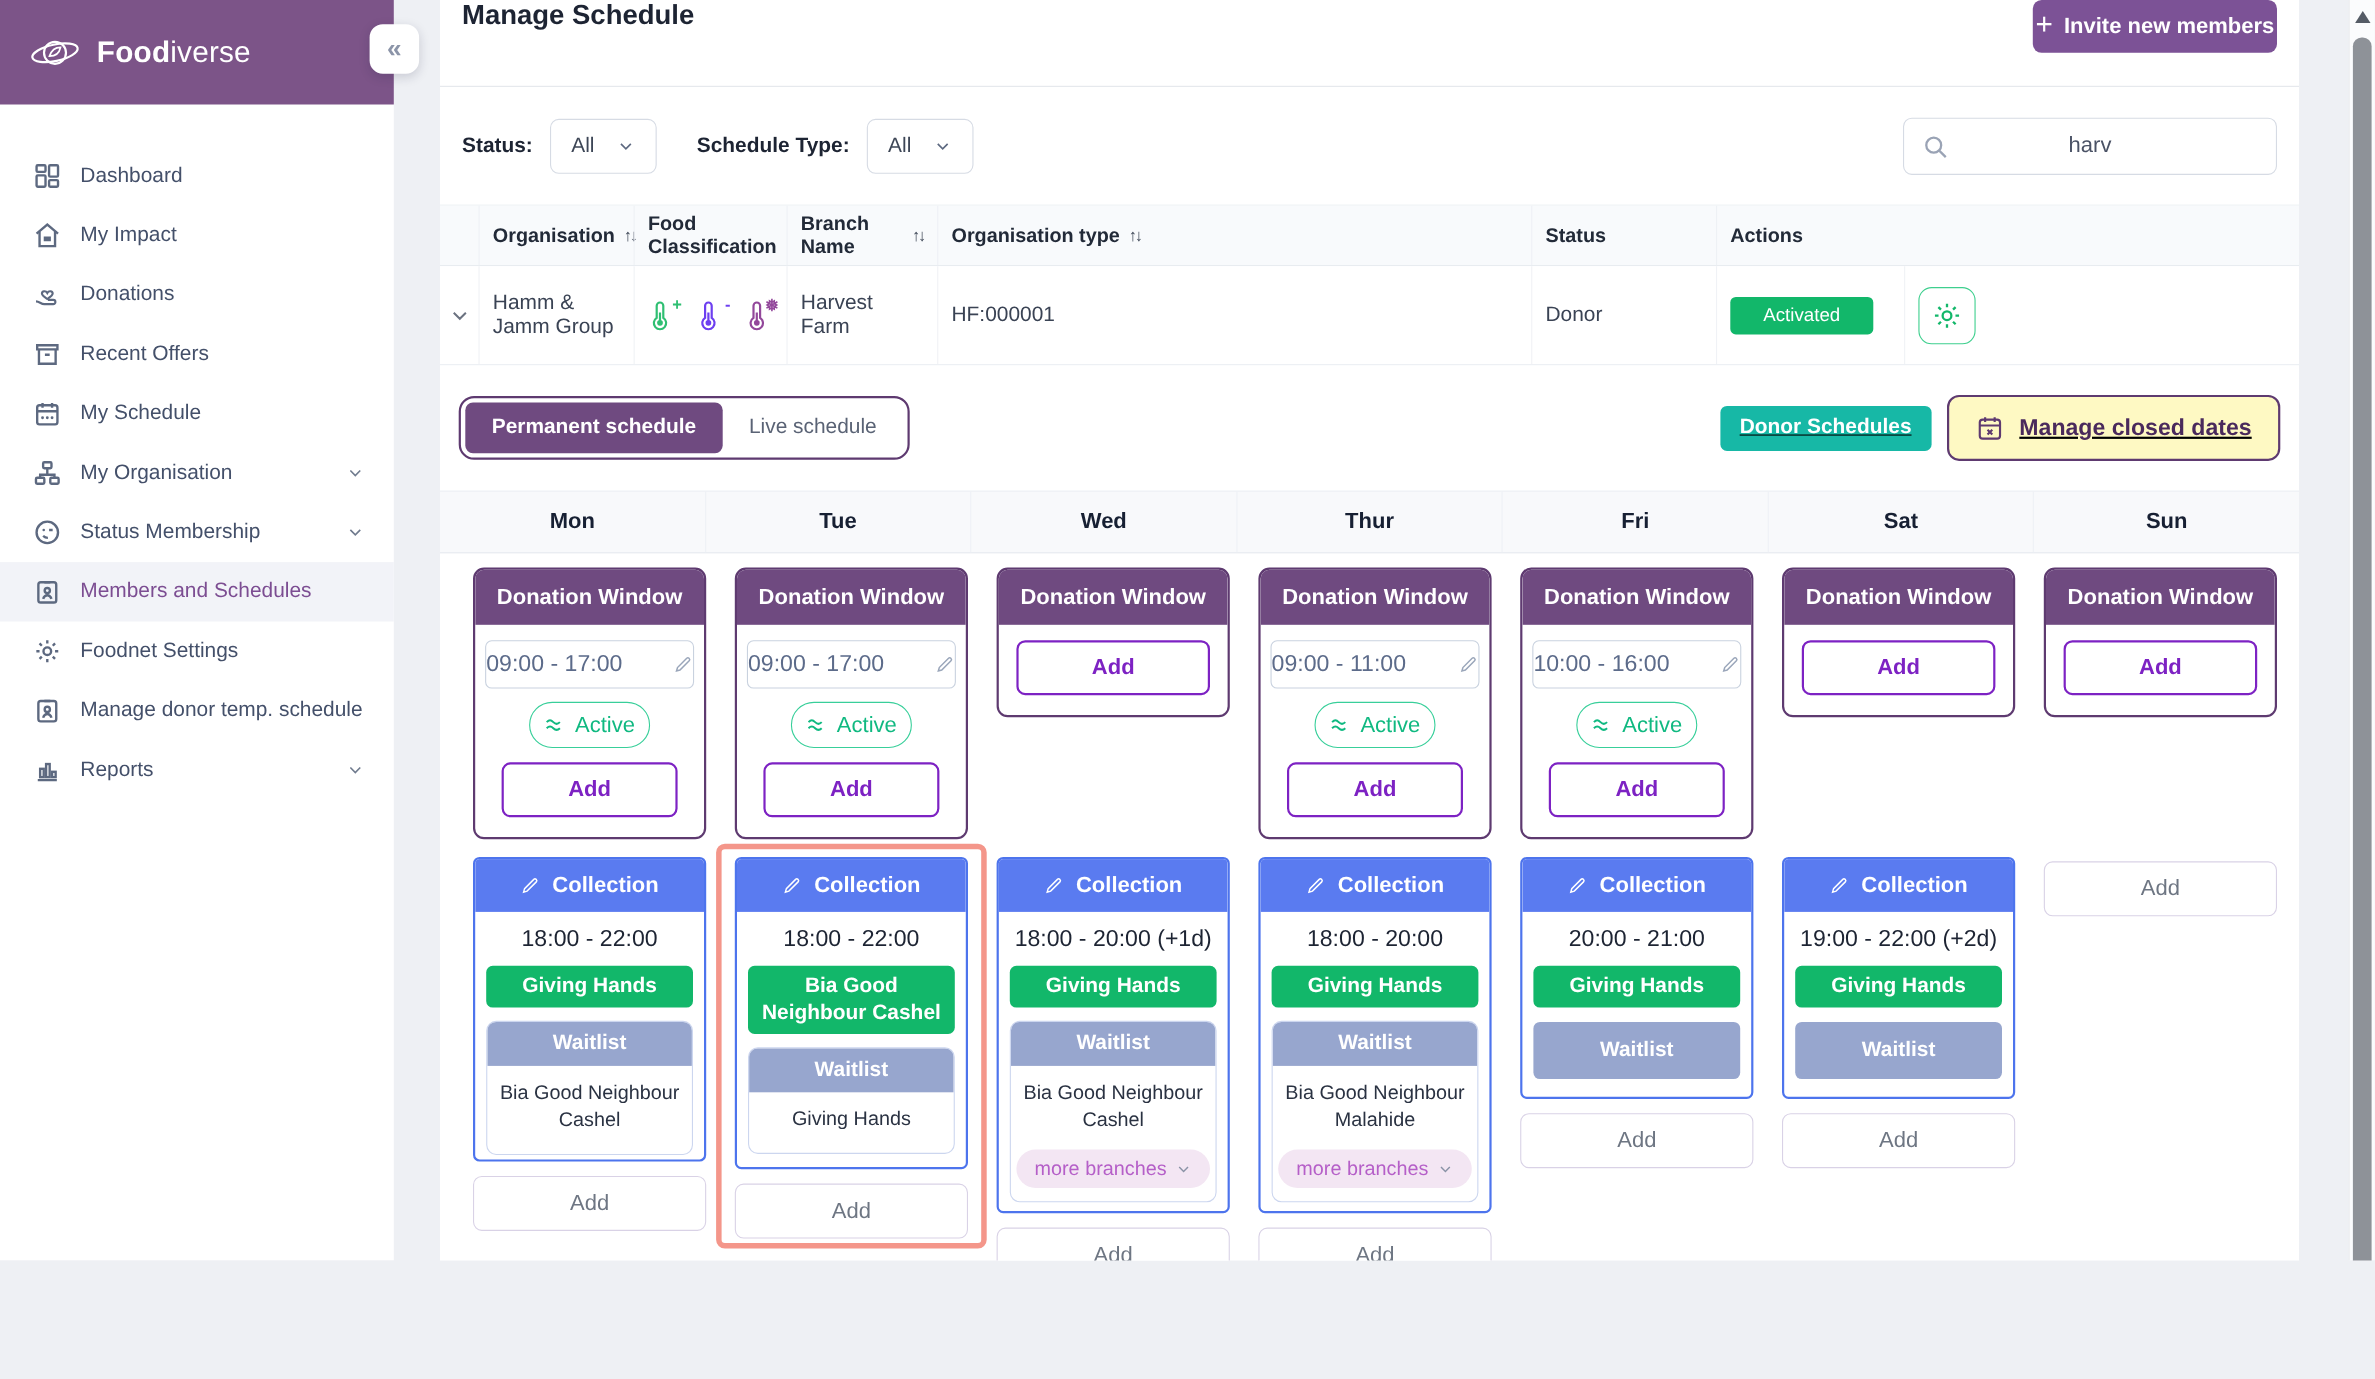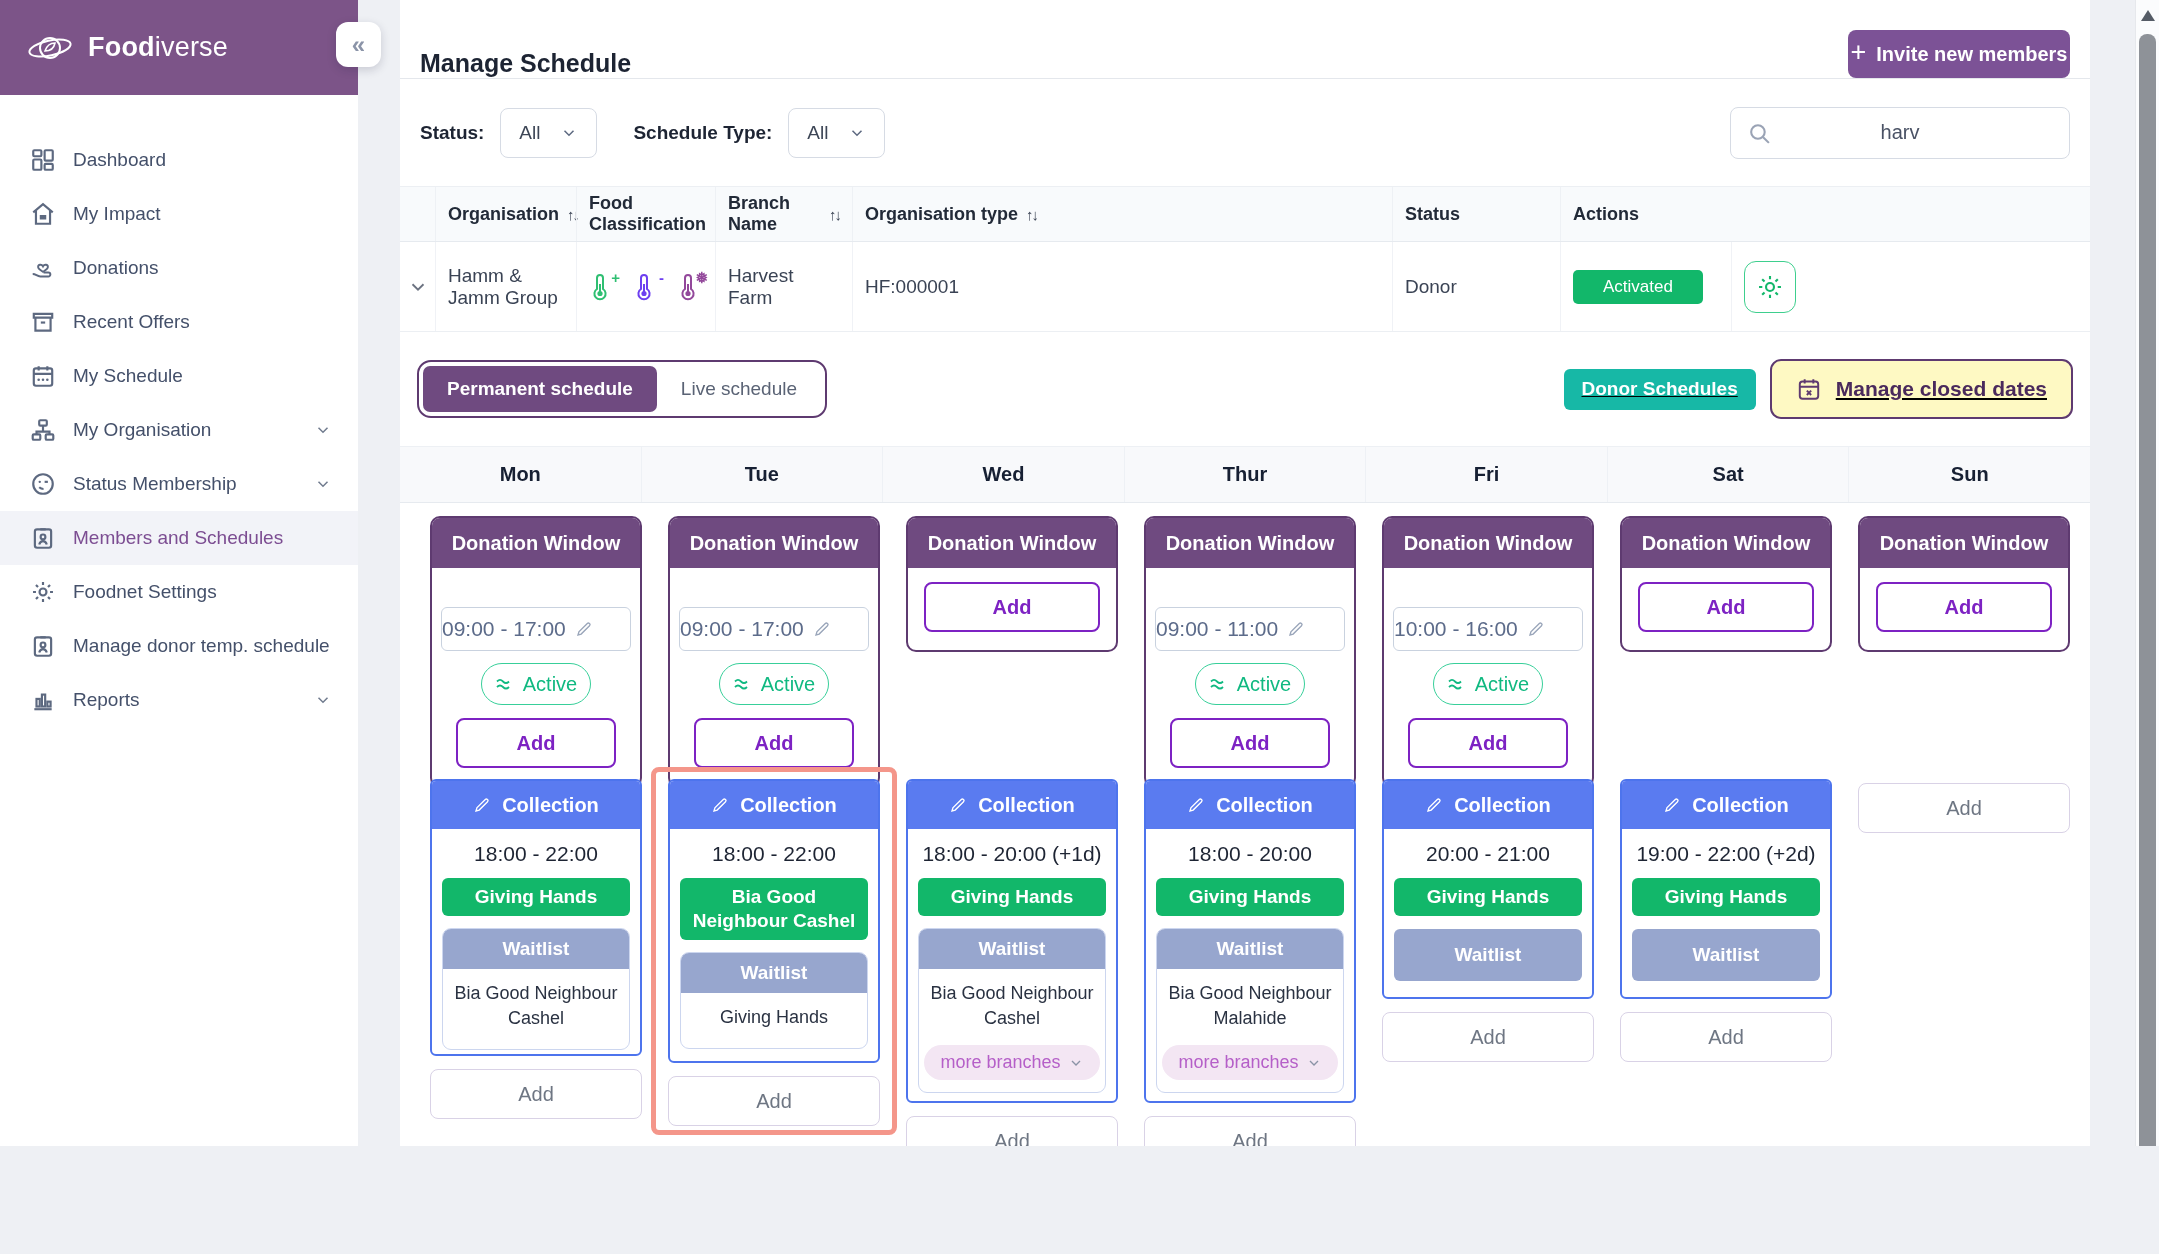--- a/index.html
+++ b/index.html
@@ -19,21 +19,21 @@
   .nav-item.active { background:#f2f3f8; color:#7c4d92; }
   .nchev { margin-left:auto; color:#707b8e; display:flex; }
   .nchev svg { width:18px; height:18px; }
   .collapse-btn { position:absolute; left:336px; top:22px; width:45px; height:45px; border-radius:12px; background:#fff; border:none;
     box-shadow:0 3px 10px rgba(30,30,60,.18); color:#8b94a8; font-size:24px; font-weight:700; z-index:4; display:flex; align-items:center; justify-content:center; cursor:pointer; }
 
   
   .main { position:absolute; left:358px; top:0; right:0; bottom:0; background:#eef0f4; }
   .panel { position:absolute; left:42px; top:0; width:1690px; height:1190px; background:#fff; }
 
-  .topbar { height:79px; border-bottom:1px solid #e4e7ec; display:flex; align-items:flex-end; padding:0 20px; }
+  .topbar { height:79px; border-bottom:1px solid #e4e7ec; display:flex; align-items:flex-start; padding:0 20px; }
   .page-title { font-size:25px; font-weight:700; color:#1d2433; }
   .invite-btn { margin-left:auto; width:222px; height:48px; background:var(--invite-purple); border:none; border-radius:8px;
     color:#fff; font-size:20px; font-weight:700; display:flex; align-items:center; justify-content:center; gap:10px; cursor:pointer; font-family:inherit; }
   .invite-btn .plus { font-size:27px; font-weight:400; line-height:1; margin-top:-3px; }
 
   .filters { height:107px; display:flex; align-items:center; padding:0 20px; }
   .flabel { font-size:19px; font-weight:700; color:#1d2433; }
   .select { height:50px; min-width:97px; border:1px solid #d6dbe4; border-radius:8px; display:flex; align-items:center; justify-content:center;
     gap:20px; padding:0 16px; color:#3d4656; font-size:19px; margin-left:16px; background:#fff; cursor:pointer; }
   .select svg { width:18px; height:18px; color:#5d6980; }
@@ -74,22 +74,22 @@
   .grid { margin-top:27px; }
   .day-row { display:flex; height:57px; background:#f8f9fb; border-top:1px solid #edf0f4; border-bottom:1px solid #e6eaef; }
   .day { flex:1; display:flex; align-items:center; justify-content:center; font-size:20px; font-weight:700; color:#172033; border-left:1px solid #eef1f5; }
   .day:first-child { border-left:none; }
   .cards { position:relative; height:688px; }
   .col { position:absolute; top:13px; width:212px; }
   .dwrap { height:263px; }
   .dcard { border:2px solid var(--donation-border); border-radius:10px; background:#fff; overflow:hidden; }
   .dhead { height:50px; background:var(--tab-purple); color:#fff; font-size:20px; font-weight:700; display:flex; align-items:center; justify-content:center; }
   .dbody { padding:14px 9px 0; }
-  .timebox { height:44px; border:1px solid #c9d2df; border-radius:6px; display:flex; align-items:center; justify-content:flex-start; gap:9px;
-    color:#5c6b8a; font-size:21px; cursor:pointer;margin-top:25px; }
+  .timebox { height:44px; border:1px solid #c9d2df; border-radius:6px; display:flex; align-items:center; justify-content:space-between; gap:9px;
+    color:#5c6b8a; font-size:21px; cursor:pointer; }
   .timebox svg { width:18px; height:18px; color:#9aa6ba; }
   .pill { margin:12px auto 0; width:110px; height:42px; border:1.5px solid #38cf9a; border-radius:21px; display:flex; align-items:center; justify-content:center;
     gap:8px; color:var(--active-green); font-size:20px; cursor:pointer; }
   .pill svg { width:20px; height:16px; }
   .padd { display:block; margin:13px auto 18px; width:160px; height:50px; border:2px solid var(--add-purple); border-radius:8px; background:#fff;
     color:var(--add-purple); font-size:20px; font-weight:700; cursor:pointer; font-family:inherit; }
   .padd.wide { width:176px; margin-top:0; }
   .ccard { border:2px solid var(--collection-border); border-radius:6px; background:#fff; overflow:hidden; }
   .chead { height:48px; background:var(--collection-blue); color:#fff; font-size:20px; font-weight:700; display:flex; align-items:center; justify-content:center; gap:11px; cursor:pointer; }
   .chead svg { width:18px; height:18px; }

